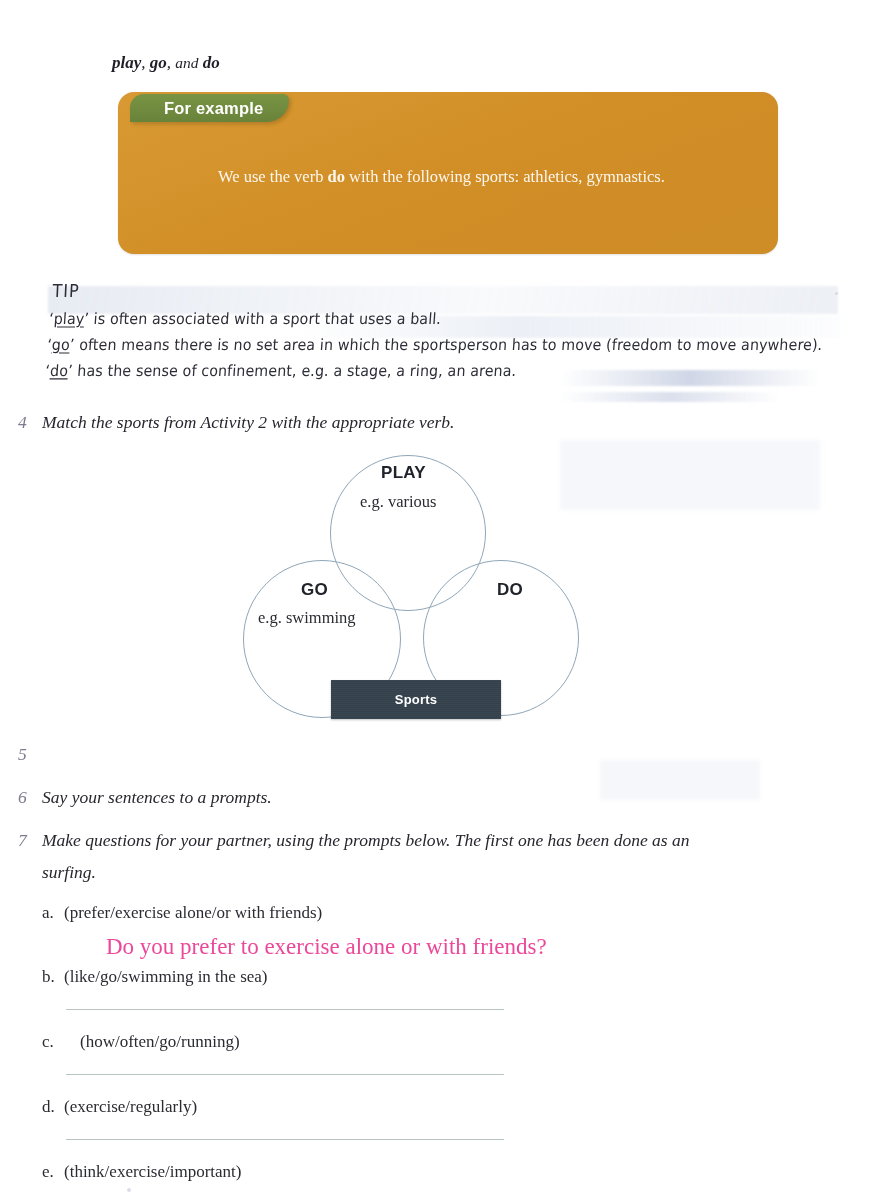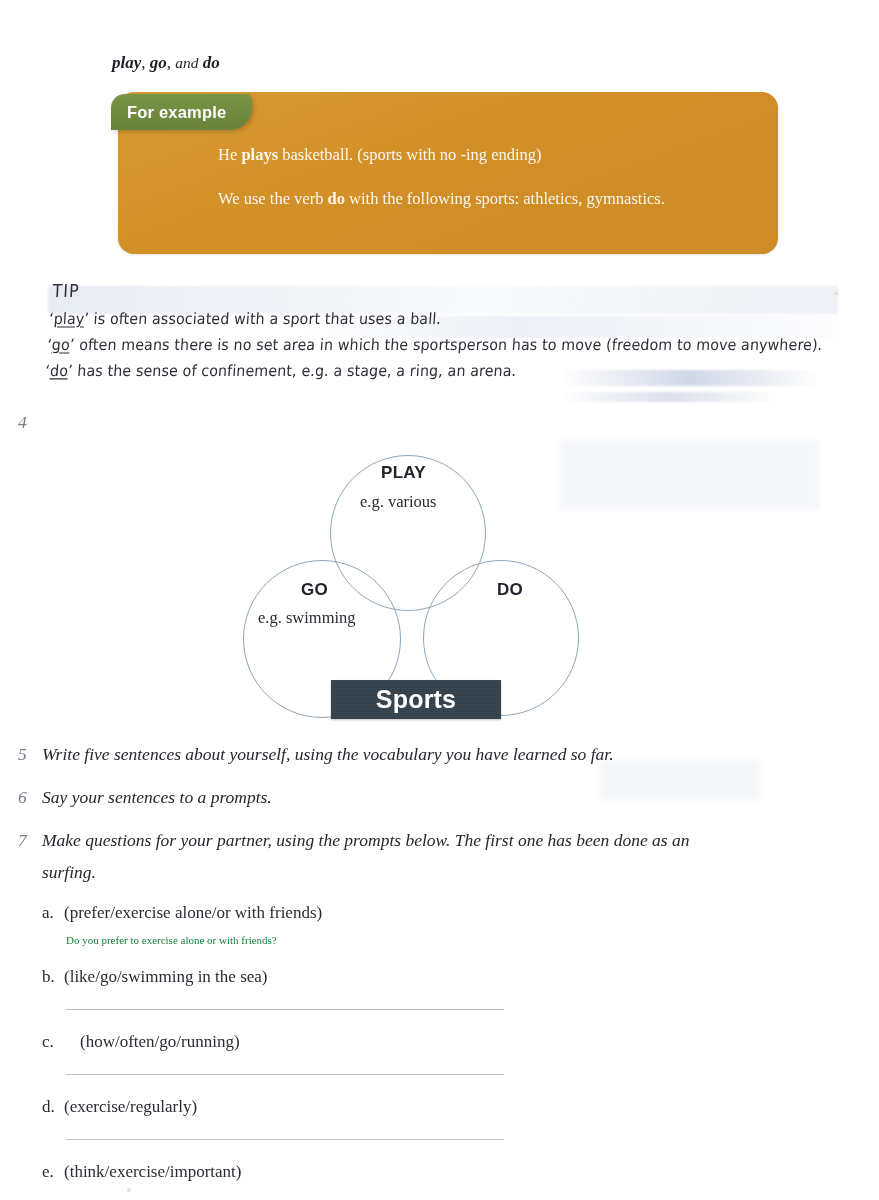--- a/index.html
+++ b/index.html
@@ -52,24 +52,24 @@
     top: 92px;
     width: 660px;
     height: 162px;
     background: #d5922c;
     background-image: linear-gradient(160deg, #d99a33 0%, #d18d26 55%, #cf8d27 100%);
     border-radius: 16px;
     box-shadow: 0 1px 2px rgba(0,0,0,0.12);
   }
   .example-tab {
     position: absolute;
-    left: 111px;
+    left: 130px;
     top: 94px;
-    height: 36px;
-    padding: 0 26px 0 16px;
+    height: 28px;
+    padding: 0 26px 0 34px;
     background: #6f8b3c;
     background-image: linear-gradient(180deg, #7a9444 0%, #68833a 100%);
     border-top-left-radius: 14px;
     border-bottom-right-radius: 22px;
     border-top-right-radius: 6px;
     display: flex;
     align-items: center;
     box-shadow: 2px 2px 4px rgba(0,0,0,0.18);
   }
   .example-tab-label {
@@ -214,41 +214,42 @@
     background-image: repeating-linear-gradient(180deg, #3a4854 0px, #3a4854 1px, #344049 1px, #344049 2px);
     display: flex;
     align-items: center;
     justify-content: center;
     box-shadow: 0 1px 2px rgba(0,0,0,0.25);
   }
   .sports-banner span {
     color: #ffffff;
     font-family: "Liberation Sans", "DejaVu Sans", sans-serif;
     font-weight: bold;
-    font-size: 25px;
+    font-size: 13px;
     letter-spacing: 0.2px;
   }
 
   
   .q-letter {
     position: absolute;
     font-size: 17px;
     color: #2b2b33;
   }
   .q-text {
     position: absolute;
     font-size: 17px;
     color: #2b2b33;
     white-space: nowrap;
   }
   .q-answer {
     position: absolute;
-    font-size: 11px;
-    color: #15803d;
-    white-space: nowrap;
+    font-size: 23px;
+    color: #ec4899;
+    white-space: nowrap;
+    margin-left: 40px;
   }
   .blank-line {
     position: absolute;
     left: 66px;
     width: 438px;
     height: 1px;
     background: #9fb0ae;
     opacity: 0.75;
   }
 
@@ -277,56 +278,55 @@
 
   <div class="verbs">
     <b>play</b><span>, </span><b>go</b><span>, </span><span class="and">and</span> <b>do</b>
   </div>
 
   <div class="example-box"></div>
   <div class="example-tab">
     <span class="example-tab-label">For example</span>
   </div>
   <div class="example-lines">
-    <div class="ln"><span>He </span><b>plays</b><span> basketball. (sports with no -ing ending)</span></div>
     <div class="gap"></div>
     <div class="ln"><span>We use the verb </span><b>do</b><span> with the following sports: athletics, gymnastics.</span></div>
   </div>
 
   <div class="tip-wash"></div>
   <div class="tip-wash2"></div>
   <div class="tip-wash3"></div>
   <div class="tip-wash4"></div>
   <div class="tip-title">TIP</div>
   <div class="tip-body">
     <div class="row"><span>‘</span><u>play</u><span>’ is often associated with a sport that uses a ball.</span></div>
     <div class="row"><span>‘</span><u>go</u><span>’ often means there is no set area in which the sportsperson has to move (freedom to move anywhere).</span></div>
     <div class="row"><span>‘</span><u>do</u><span>’ has the sense of confinement, e.g. a stage, a ring, an arena.</span></div>
   </div>
 
   <div class="act-num" style="left:18px; top:412px;">4</div>
+  <div class="act" style="left:42px; top:412px;">Match the sports from Activity 2 with the appropriate verb.</div>
 
   <div class="venn">
     <div class="circle c-play"></div>
     <div class="circle c-go"></div>
     <div class="circle c-do"></div>
 
     <div class="venn-label lbl-play">PLAY</div>
     <div class="venn-eg eg-play">e.g. various</div>
     <div class="venn-label lbl-go">GO</div>
     <div class="venn-eg eg-go">e.g. swimming</div>
     <div class="venn-label lbl-do">DO</div>
 
     <div class="sports-banner">
       <span>Sports</span>
     </div>
   </div>
 
   <div class="act-num" style="left:18px; top:744px;">5</div>
-  <div class="act" style="left:42px; top:744px;">Write five sentences about yourself, using the vocabulary you have learned so far.</div>
 
   <div class="act-num" style="left:18px; top:787px;">6</div>
   <div class="act" style="left:42px; top:787px;">Say your sentences to a prompts.</div>
 
   <div class="act-num" style="left:18px; top:830px;">7</div>
   <div class="act" style="left:42px; top:830px;">Make questions for your partner, using the prompts below. The first one has been done as an</div>
   <div class="act" style="left:42px; top:862px;">surfing.</div>
 
   <div class="q-letter" style="left:42px; top:903px;">a.</div>
   <div class="q-text" style="left:64px; top:903px;">(prefer/exercise alone/or with friends)</div>

